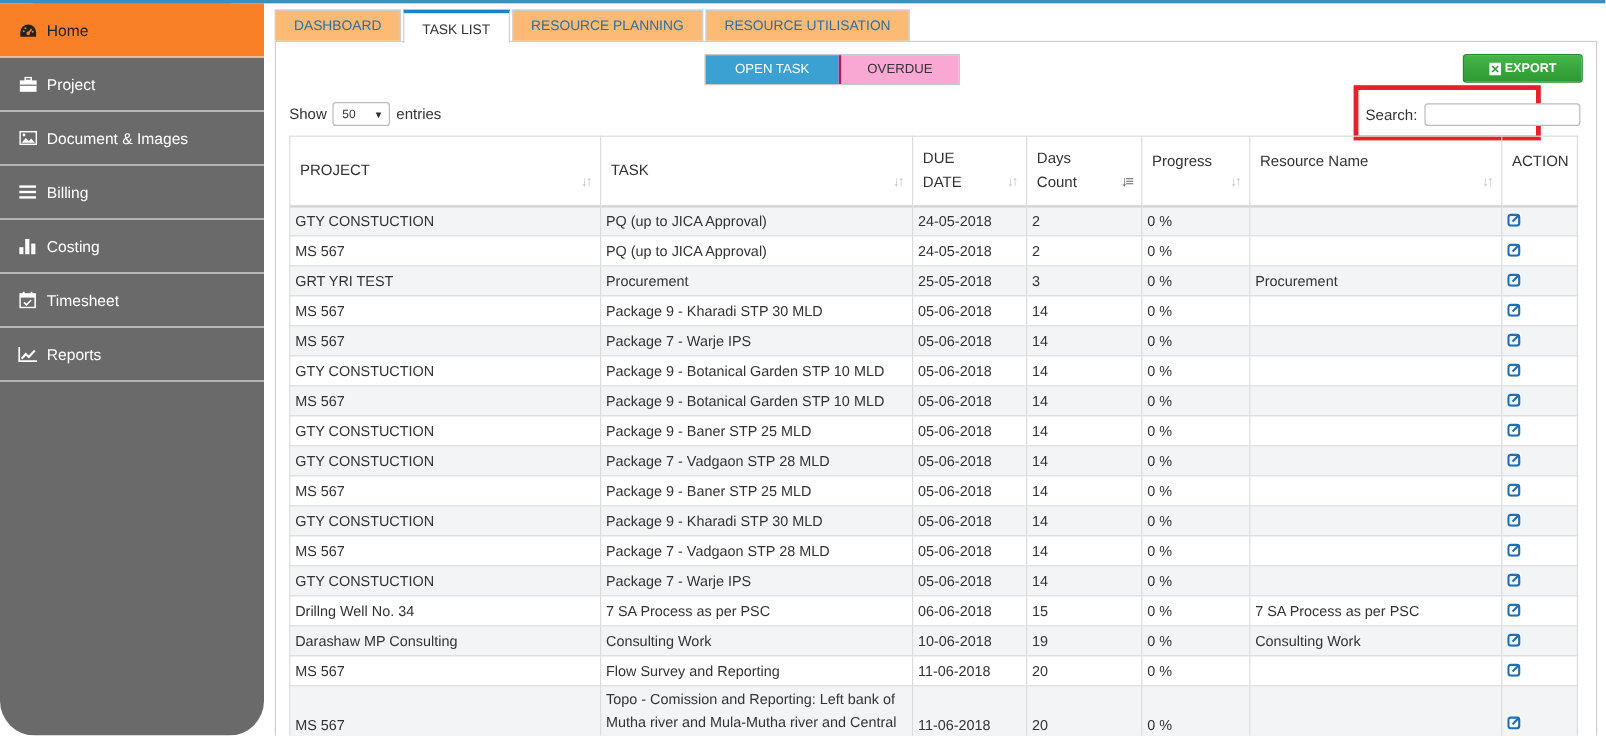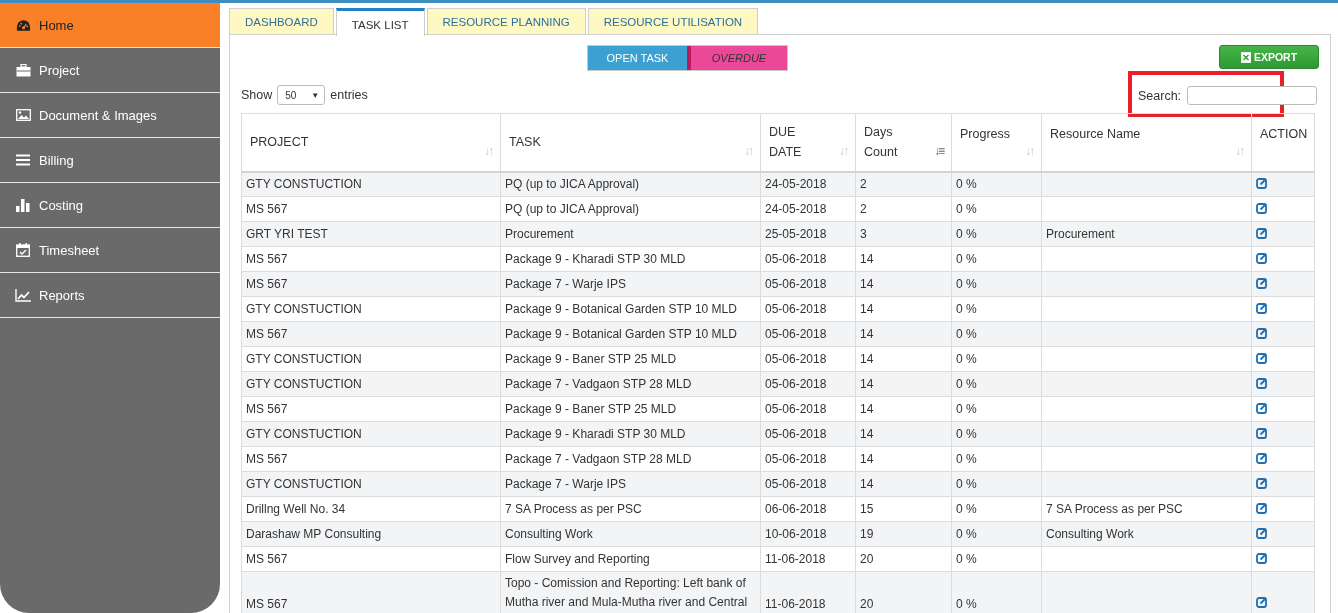--- a/index.html
+++ b/index.html
@@ -10,28 +10,28 @@
   
   .sidebar { position: absolute; left: 0; top: 3px; width: 220px; height: 610px; background: #6a6a6a; border-radius: 29px; }
   .side-item { height: 45px; display: flex; align-items: center; padding-left: 14px; color: #fff; font-size: 13px; border-bottom: 1px solid #e8e8e8; cursor: pointer; }
   .side-item.active { background: #f98026; color: #222; border-bottom: 1px solid #e8e8e8; }
   .side-item .ic { width: 18px; height: 14px; margin-right: 7px; display: inline-flex; align-items: center; justify-content: center; }
   .side-item svg { display: block; }
 
   
   .main { position: absolute; left: 220px; top: 3px; width: 1118px; height: 610px; background: #fff; }
   .tabs { position: absolute; left: 9px; top: 5px; height: 27px; display: flex; }
-  .tab { height: 26px; padding: 0 15px; border: 1px solid #cfcfcf; border-bottom: none; background: #fef9c3; color: #2f6f9c; font-size: 11.5px; display: flex; align-items: center; margin-right: 2px; cursor: pointer; }
+  .tab { height: 26px; padding: 0 15px; border: 1px solid #cfcfcf; border-bottom: none; background: #fdba74; color: #2f6f9c; font-size: 11.5px; display: flex; align-items: center; margin-right: 2px; cursor: pointer; }
   .tab.active { background: #fff; color: #333; border-top: 3px solid #1e82c6; height: 28px; padding-top: 2px; position: relative; z-index: 2; }
   .panel { position: absolute; left: 9px; top: 31px; width: 1102px; height: 590px; border: 1px solid #cfcfcf; border-bottom: none; }
 
   .seg { position: absolute; left: 357px; top: 10px; display: flex; border: 1px solid #c9c9c9; }
-  .seg-btn { width: 99px; height: 24px; display: flex; align-items: center; justify-content: center; font-size: 11px; cursor: pointer; }
+  .seg-btn { width: 111px; height: 24px; display: flex; align-items: center; justify-content: center; font-size: 11px; cursor: pointer; }
   .seg-btn.on { background: #3aa1d2; color: #fff; }
-  .seg-btn.off { background: #ec4899; color: #333; width: 100px; border-left: 4px solid #be185d; font-style: italic; }
+  .seg-btn.off { background: #f9a8d4; color: #333; width: 100px; border-left: 2px solid #be185d; }
 
   .export { position: absolute; left: 989px; top: 10px; width: 100px; height: 24px; background: linear-gradient(#45b548, #2e9932); border: 1px solid #2a8a2d; border-radius: 3px; color: #fff; font-size: 10.5px; font-weight: bold; display: flex; align-items: center; justify-content: center; cursor: pointer; }
   .export svg { margin-right: 3px; }
 
   .show { position: absolute; left: 11px; top: 50px; display: flex; align-items: center; font-size: 12.5px; color: #333; }
   .show .sel { margin: 0 5px; width: 48px; height: 20px; border: 1px solid #bbb; border-radius: 3px; display: flex; align-items: center; justify-content: space-between; padding: 0 5px 0 7px; font-size: 10px; background: #fff; cursor: pointer; }
   .show .sel .arr { font-size: 8px; color: #333; }
 
   .search-wrap { position: absolute; left: 898px; top: 36px; width: 156px; height: 46px; border: 4px solid #e8202a; }
   .search { position: absolute; left: 6px; top: 11px; display: flex; align-items: center; font-size: 12.5px; color: #333; }

